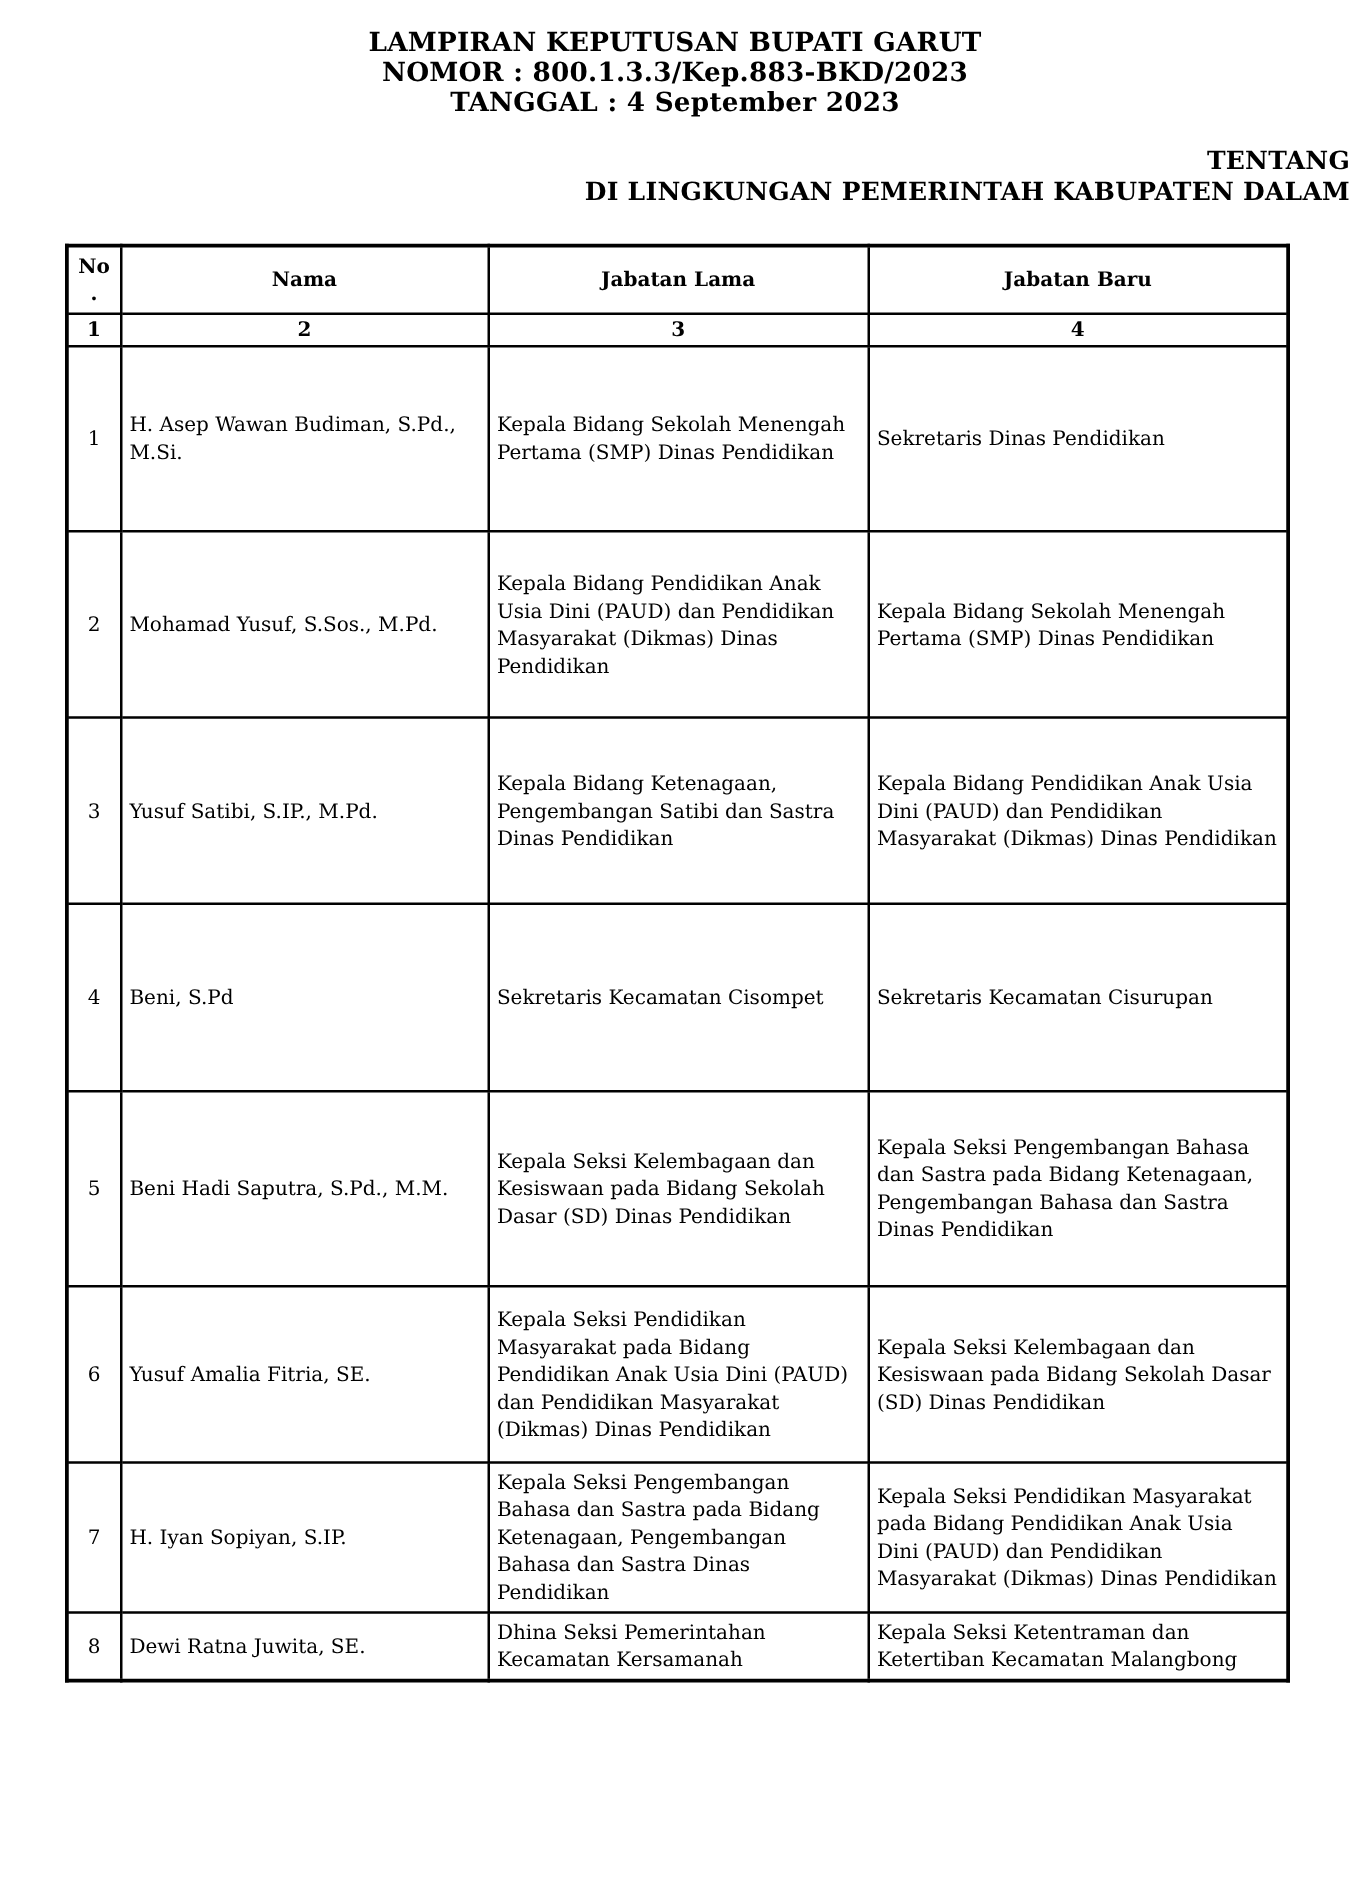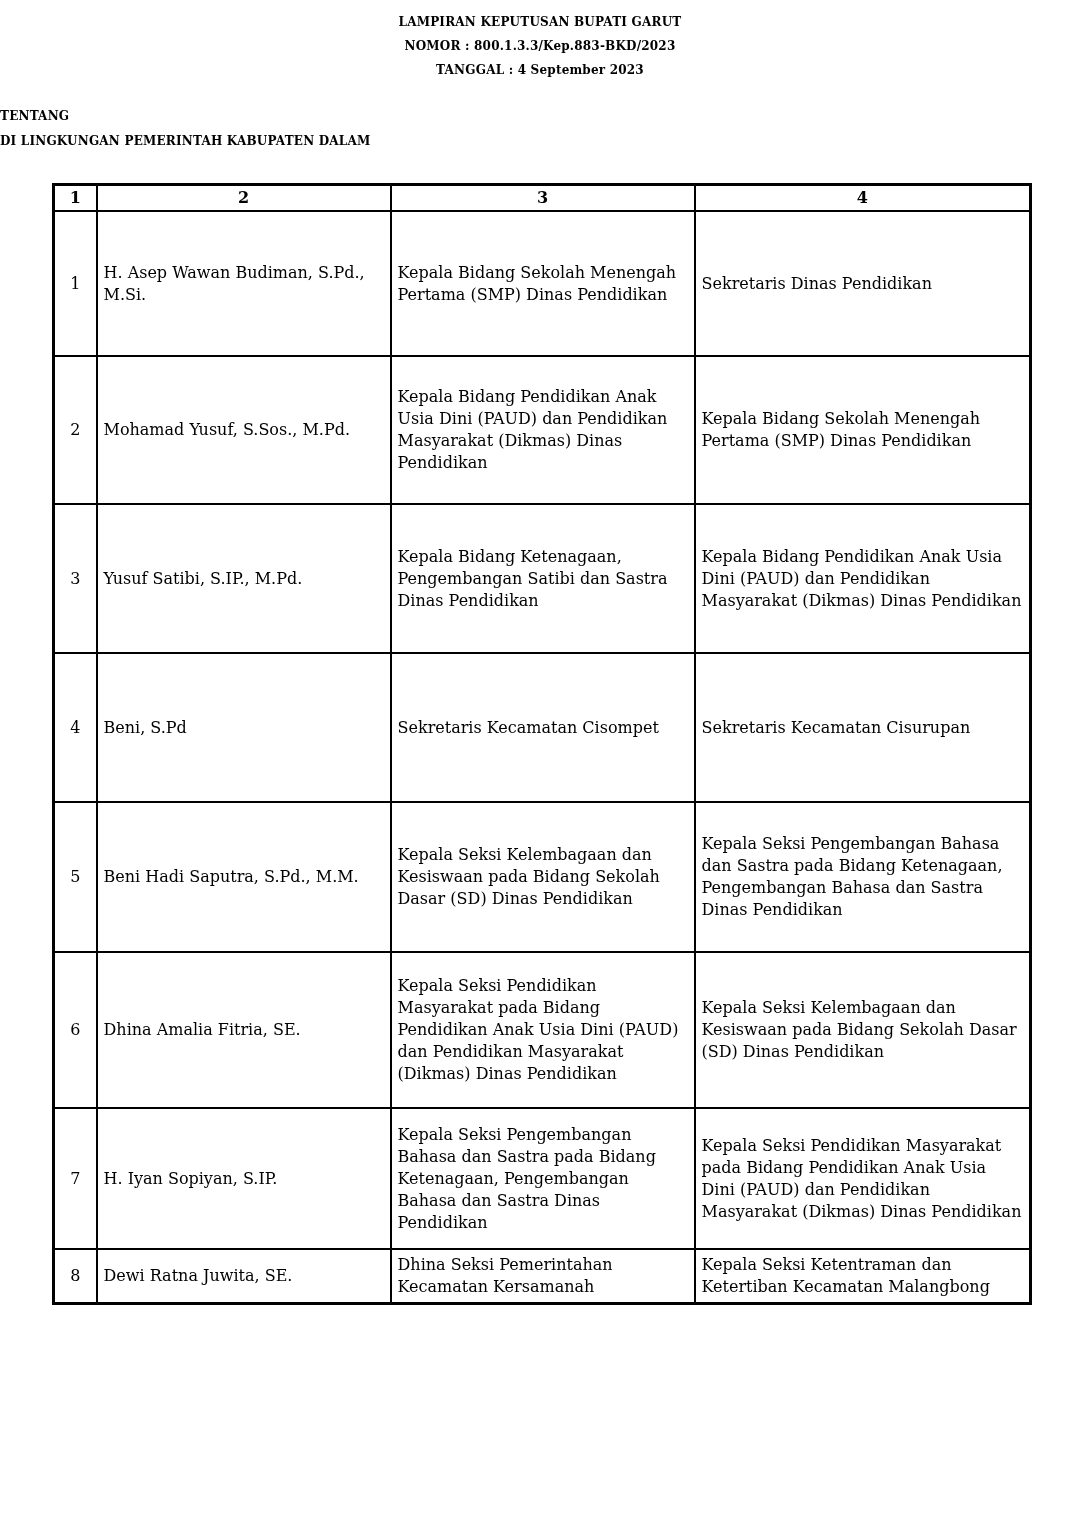--- a/index.html
+++ b/index.html
@@ -11,32 +11,32 @@
     color: #000000;
   }
   .page {
     position: relative;
     width: 1080px;
     height: 1522px;
     background: #ffffff;
     overflow: hidden;
   }
   .doc-header {
-    padding-top: 10px;
+    padding-top: 22px;
     text-align: center;
     font-weight: bold;
-    font-size: 12px;
+    font-size: 21px;
     line-height: 24px;
     letter-spacing: 0.2px;
   }
   .doc-about {
     margin-top: 22px;
-    text-align: left;
+    text-align: right;
     font-weight: bold;
-    font-size: 12px;
+    font-size: 20px;
     line-height: 25px;
     letter-spacing: 0.2px;
   }
   table.appointments {
     margin: 29px 0 0 52px;
     width: 977px;
     border-collapse: collapse;
     table-layout: fixed;
     border: 3px solid #000000;
   }
@@ -89,20 +89,26 @@
   </div>
 
   <table class="appointments">
     <colgroup>
       <col style="width:43px">
       <col style="width:294px">
       <col style="width:304px">
       <col style="width:336px">
     </colgroup>
     <tbody>
+      <tr>
+        <th>No.</th>
+        <th>Nama</th>
+        <th>Jabatan Lama</th>
+        <th>Jabatan Baru</th>
+      </tr>
       <tr class="colnum-row">
         <td>1</td>
         <td>2</td>
         <td>3</td>
         <td>4</td>
       </tr>
 
       <tr class="data-row">
         <td class="cell-no">1</td>
         <td class="cell-nama">H. Asep Wawan Budiman, S.Pd., M.Si.</td>
@@ -128,21 +134,21 @@
         <td class="cell-baru">Sekretaris Kecamatan Cisurupan</td>
       </tr>
       <tr class="data-row">
         <td class="cell-no">5</td>
         <td class="cell-nama">Beni Hadi Saputra, S.Pd., M.M.</td>
         <td class="cell-lama">Kepala Seksi Kelembagaan dan Kesiswaan pada Bidang Sekolah Dasar (SD) Dinas Pendidikan</td>
         <td class="cell-baru">Kepala Seksi Pengembangan Bahasa dan Sastra pada Bidang Ketenagaan, Pengembangan Bahasa dan Sastra Dinas Pendidikan</td>
       </tr>
       <tr class="data-row">
         <td class="cell-no">6</td>
-        <td class="cell-nama">Dhina Amalia Fitria, SE.</td>
+        <td class="cell-nama">Yusuf Amalia Fitria, SE.</td>
         <td class="cell-lama">Kepala Seksi Pendidikan Masyarakat pada Bidang Pendidikan Anak Usia Dini (PAUD) dan Pendidikan Masyarakat (Dikmas) Dinas Pendidikan</td>
         <td class="cell-baru">Kepala Seksi Kelembagaan dan Kesiswaan pada Bidang Sekolah Dasar (SD) Dinas Pendidikan</td>
       </tr>
       <tr class="data-row">
         <td class="cell-no">7</td>
         <td class="cell-nama">H. Iyan Sopiyan, S.IP.</td>
         <td class="cell-lama">Kepala Seksi Pengembangan Bahasa dan Sastra pada Bidang Ketenagaan, Pengembangan Bahasa dan Sastra Dinas Pendidikan</td>
         <td class="cell-baru">Kepala Seksi Pendidikan Masyarakat pada Bidang Pendidikan Anak Usia Dini (PAUD) dan Pendidikan Masyarakat (Dikmas) Dinas Pendidikan</td>
       </tr>
       <tr class="data-row">

